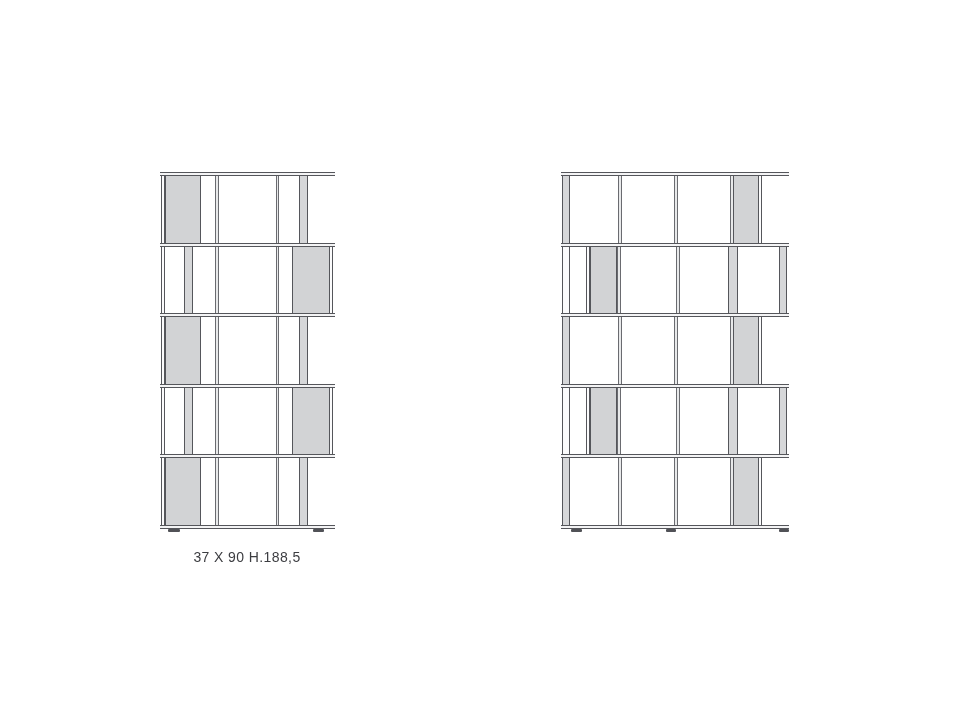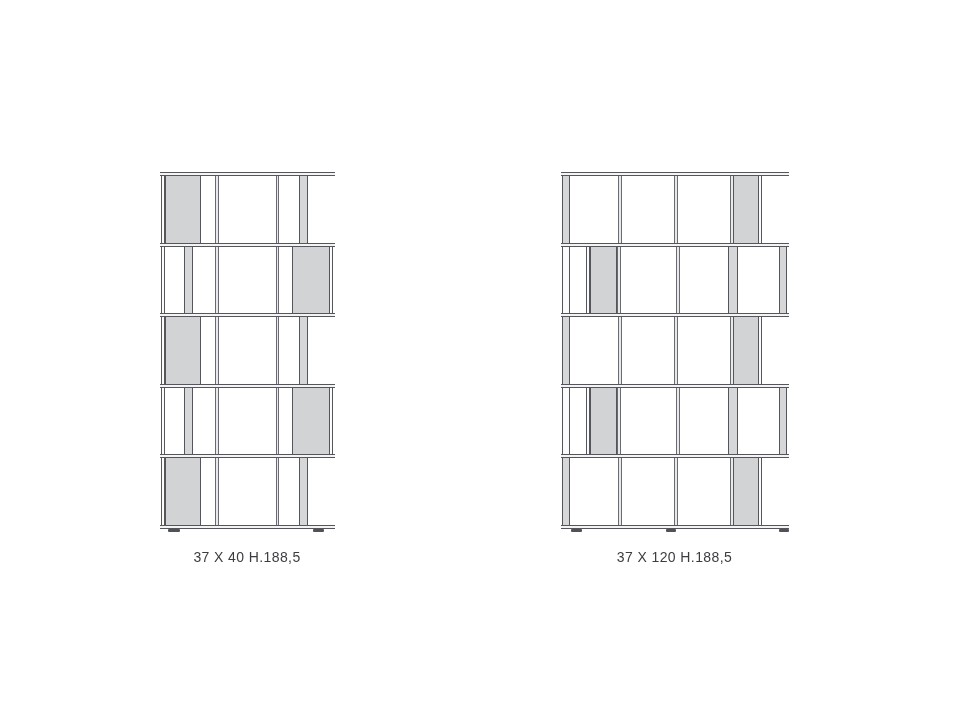--- a/index.html
+++ b/index.html
@@ -100,21 +100,21 @@
       <div class="vert post" style="left: 138px; top: 285px; width: 9px; height: 68px;"></div>
       <div class="panel" style="left: 4px; top: 284px; width: 36px; height: 70px;"></div>
       <div class="shelf" style="top: 0px;"></div>
       <div class="shelf" style="top: 71px;"></div>
       <div class="shelf" style="top: 141px;"></div>
       <div class="shelf" style="top: 212px;"></div>
       <div class="shelf" style="top: 282px;"></div>
       <div class="shelf" style="top: 353px;"></div>
       <div class="foot" style="left: 7px; top: 357px; width: 12px;"></div>
       <div class="foot" style="left: 152px; top: 357px; width: 11px;"></div>
-      <div class="unit-label" style="left: -20px; width: 212px; top: 377px;">37 X 40 H.188,5</div>
+      <div class="unit-label" style="left: -20px; width: 212px; top: 377px;">37 X 90 H.188,5</div>
     </div>
     <div class="unit" style="left: 562px; top: 172px; width: 225px; height: 356px;">
       <div class="vert post" style="left: 0px; top: 3px; width: 8px; height: 68px;"></div>
       <div class="vert divider" style="left: 56px; top: 3px; width: 4px; height: 68px;"></div>
       <div class="vert divider" style="left: 112px; top: 3px; width: 4px; height: 68px;"></div>
       <div class="vert divider" style="left: 168px; top: 3px; width: 4px; height: 68px;"></div>
       <div class="vert edge" style="left: 196px; top: 3px; width: 4px; height: 68px;"></div>
       <div class="panel" style="left: 171px; top: 2px; width: 26px; height: 70px;"></div>
       <div class="vert edge" style="left: 0px; top: 74px; width: 8px; height: 67px;"></div>
       <div class="vert edge" style="left: 24px; top: 74px; width: 4px; height: 67px;"></div>
@@ -144,15 +144,14 @@
       <div class="panel" style="left: 171px; top: 284px; width: 26px; height: 70px;"></div>
       <div class="shelf" style="top: 0px;"></div>
       <div class="shelf" style="top: 71px;"></div>
       <div class="shelf" style="top: 141px;"></div>
       <div class="shelf" style="top: 212px;"></div>
       <div class="shelf" style="top: 282px;"></div>
       <div class="shelf" style="top: 353px;"></div>
       <div class="foot" style="left: 9px; top: 357px; width: 11px;"></div>
       <div class="foot" style="left: 104px; top: 357px; width: 10px;"></div>
       <div class="foot" style="left: 217px; top: 357px; width: 10px;"></div>
-      <div class="unit-label" style="left: -20px; width: 265px; top: 377px;">37 X 120 H.188,5</div>
     </div>
   </div>
 
 </body></html>

